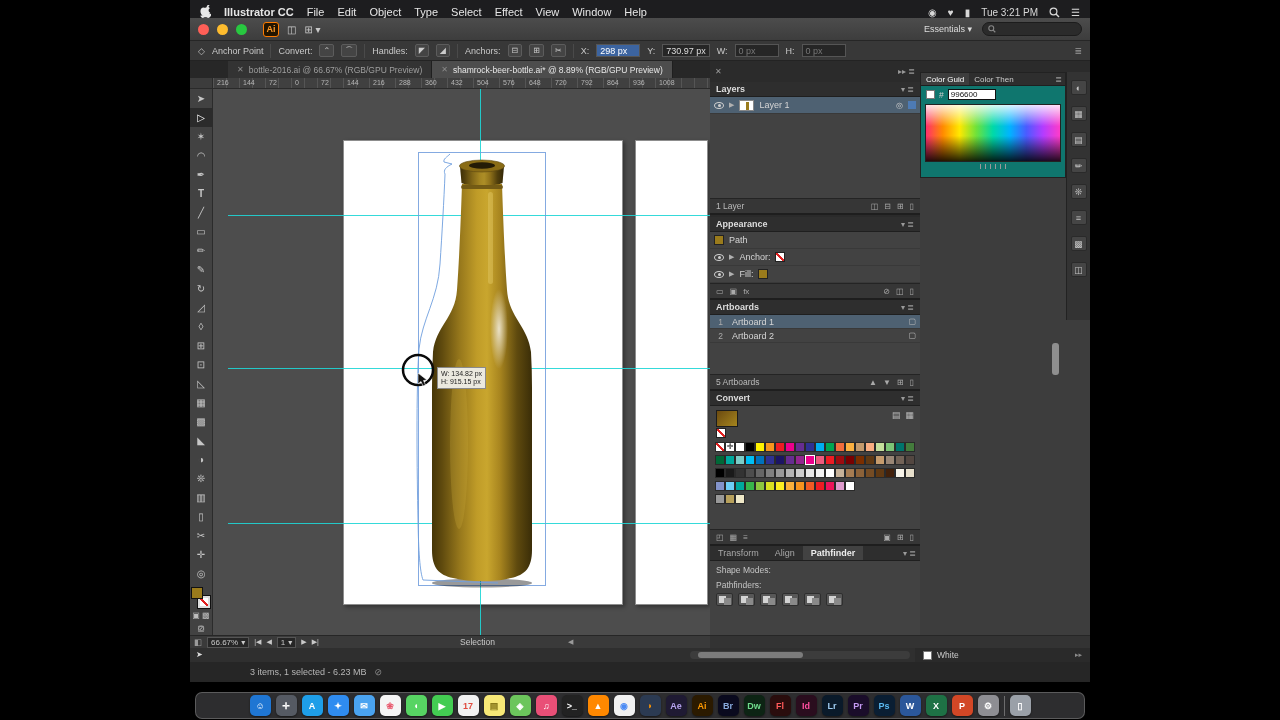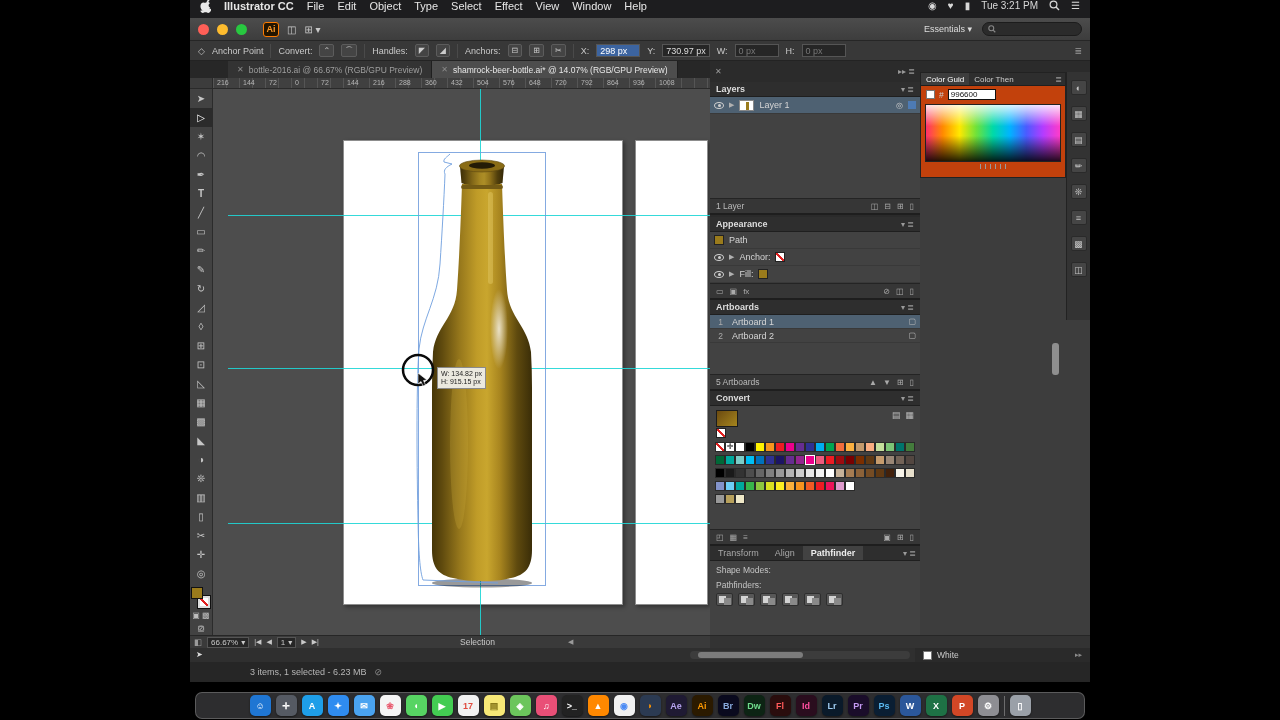--- a/index.html
+++ b/index.html
@@ -3,21 +3,21 @@
 <meta charset="utf-8">
 <style>
   *{margin:0;padding:0;box-sizing:border-box}
   html,body{width:1280px;height:720px;background:#000;overflow:hidden}
   body{font-family:"Liberation Sans",sans-serif;-webkit-font-smoothing:antialiased}
   .abs{position:absolute}
   .stage{position:relative;width:1280px;height:720px;background:#000}
 
   
   .menu-bar{position:absolute;left:190px;top:0;width:900px;height:18px;background:#1d1d1f;
-    display:flex;align-items:flex-start;padding:0 10px;gap:13px;font-size:11px;color:#e6e6e6}
+    display:flex;align-items:flex-end;padding:0 10px;gap:13px;font-size:11px;color:#e6e6e6}
   .menu-bar .appname{font-weight:bold}
   .menu-item{cursor:default}
   .mb-right{margin-left:auto;display:flex;align-items:center;gap:11px;color:#d8d8d8;font-size:10px}
 
   
   .title-bar{position:absolute;left:190px;top:18px;width:900px;height:23px;
     background:linear-gradient(#4c4c4c,#3d3d3d);border-bottom:1px solid #262626;
     display:flex;align-items:center;padding:0 8px;gap:8px}
   .tl{width:11px;height:11px;border-radius:50%;display:inline-block}
   .ai-logo{width:16px;height:15px;background:#231500;border:1px solid #ff7c00;border-radius:3px;
@@ -110,21 +110,21 @@
   .pf-tab.active{background:#424242;color:#eee;font-weight:bold}
   .pf-label{font-size:8.5px;color:#c5c5c5;padding:4px 6px 1px}
   .pf-row{display:flex;gap:5px;padding:2px 6px;align-items:center}
   .pfbtn{width:17px;height:13px;background:#585858;border:1px solid #2e2e2e;border-radius:2px;position:relative;flex:none}
   .pfbtn i{position:absolute;width:7px;height:7px;background:#d3d3d3;left:2px;top:2px}
   .pfbtn i+i{left:7px;top:4px;background:#8a8a8a}
   .expand-btn{margin-left:auto;color:#8f8f8f;font-size:8.5px;background:#474747;border:1px solid #5f5f5f;
     border-radius:8px;padding:1px 12px}
 
   
-  .color-guide{position:absolute;left:920px;top:72px;width:146px;height:106px;background:#c2410c;border:1px solid #222}
+  .color-guide{position:absolute;left:920px;top:72px;width:146px;height:106px;background:#0f766e;border:1px solid #222}
   .cg-tabs{height:13px;background:#2e2e2e;display:flex;font-size:8px;color:#ccc;border-bottom:1px solid #1f1f1f}
   .cg-tab{padding:0 5px;display:flex;align-items:center}
   .cg-tab.active{background:#3d3d3d;color:#fff}
   .cg-row{display:flex;align-items:center;gap:4px;padding:3px 5px;font-size:8.5px;color:#ccc}
   .hex-input{background:#fff;color:#111;font-size:8px;width:48px;height:11px;display:flex;align-items:center;padding:0 2px;border:1px solid #111}
   .spectrum{margin:1px 4px;height:58px;border:1px solid #222;
     background:linear-gradient(to bottom,rgba(255,255,255,.85),rgba(255,255,255,0) 38%,rgba(0,0,0,0) 55%,rgba(0,0,0,.85)),
     linear-gradient(to right,#ff2f6d,#ff8a00,#ffe800,#6fe23a,#00d9a8,#00b4ff,#4b5bff,#b43cff,#ff3cc8)}
   .spec-handles{width:26px;height:5px;margin:2px auto 0;
     background:repeating-linear-gradient(to right,#9a9a9a 0 1px,transparent 1px 5px)}
@@ -241,21 +241,21 @@
     <span style="margin-left:auto;color:#9a9a9a">≣</span>
   </div>
 
   <div class="tab-bar">
     <div class="tab">
       <span class="x">✕</span>
       <span>bottle-2016.ai @ 66.67% (RGB/GPU Preview)</span>
     </div>
     <div class="tab active">
       <span class="x">✕</span>
-      <span>shamrock-beer-bottle.ai* @ 14.07% (RGB/GPU Preview)</span>
+      <span>shamrock-beer-bottle.ai* @ 8.89% (RGB/GPU Preview)</span>
     </div>
   </div>
 
   <div class="ruler-corner"></div>
   <div class="ruler" id="ruler">
       <span class="rtick" style="left: 4px;">216</span>
       <span class="rtick" style="left: 30px;">144</span>
       <span class="rtick" style="left: 56px;">72</span>
       <span class="rtick" style="left: 82px;">0</span>
       <span class="rtick" style="left: 108px;">72</span>

